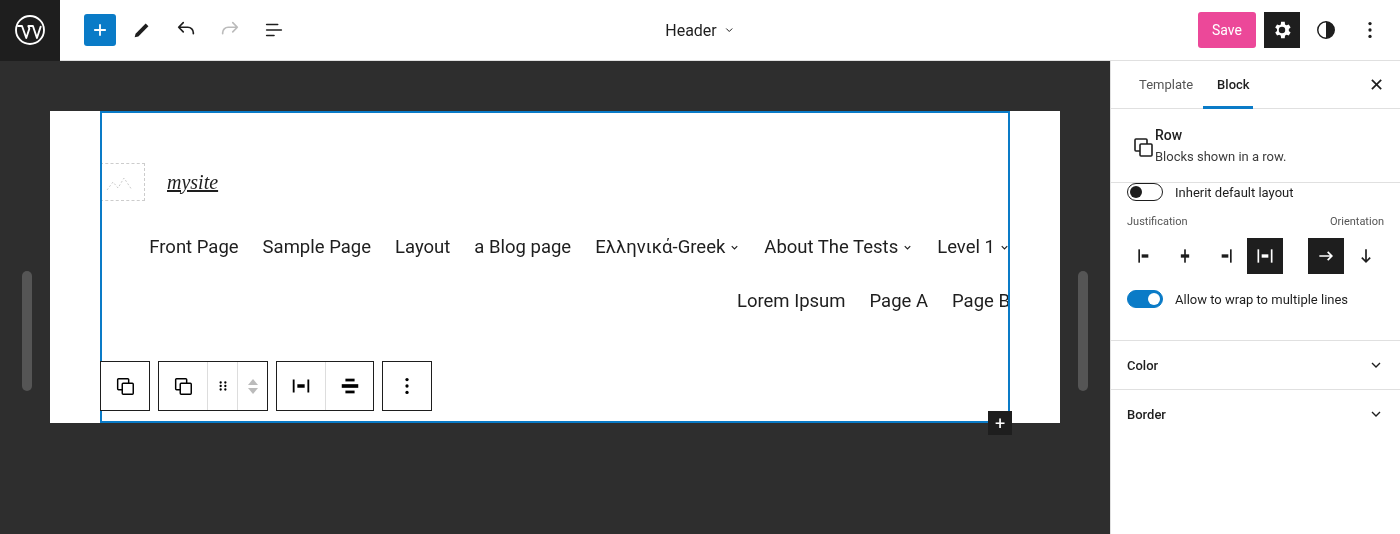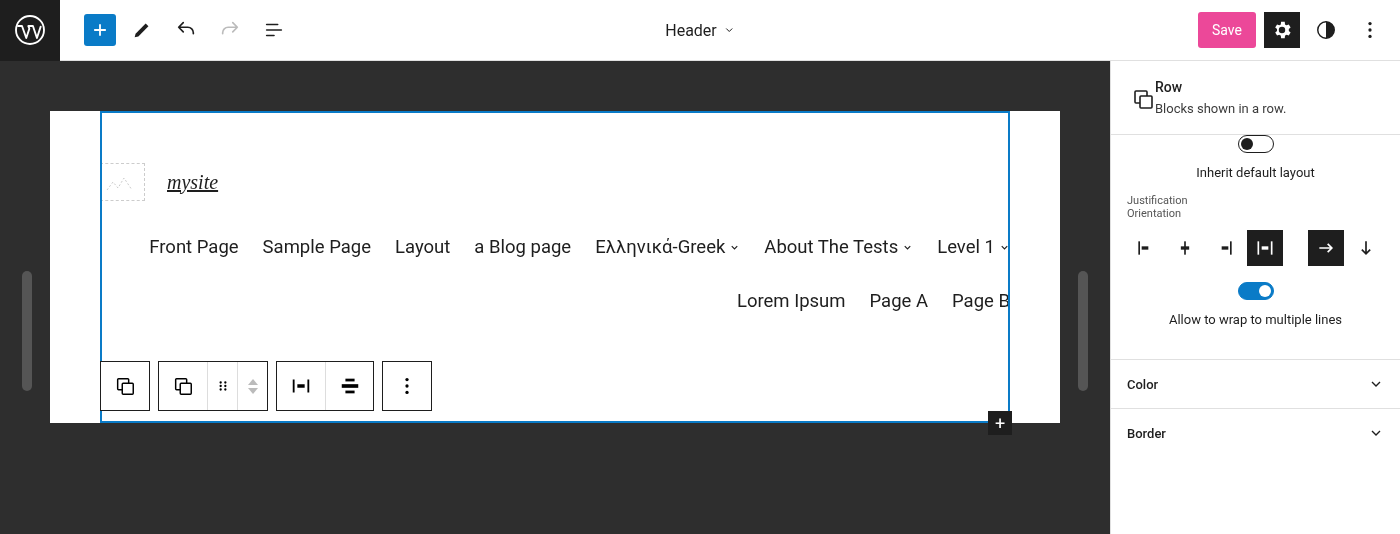--- a/index.html
+++ b/index.html
@@ -54,28 +54,28 @@
 .tab-close { margin-left:auto; cursor:pointer; font-size:18px; color:#1e1e1e; }
 
 .block-info { display:flex; align-items:center; padding:18px 20px; }
 .block-icon { width:24px; height:24px; color:#1e1e1e; display:flex; align-items:center; justify-content:center; margin-top:2px; }
 .block-text .bname { font-size:14px; font-weight:500; margin-bottom:6px; }
 .block-text .bdesc { font-size:13px; color:#3c3c3c; }
 
 .panel { border-top:1px solid #e0e0e0; }
 .panel-head { display:flex; align-items:center; justify-content:space-between; padding:16px 16px; cursor:pointer; font-weight:500; }
 .panel-body { padding:0 16px 18px; }
-.row-setting { display:flex; align-items:center; gap:12px; margin-bottom:14px;flex-direction:column; }
+.row-setting { display:flex; align-items:center; gap:12px; margin-bottom:14px; }
 
 .pill-toggle { width:36px; height:18px; border:1px solid #1e1e1e; border-radius:10px; position:relative; cursor:pointer; }
 .pill-toggle::after { content:''; position:absolute; top:2px; left:2px; width:12px; height:12px; border-radius:50%; background:#1e1e1e; }
 .pill-toggle.on { border-color:#0a7bc7; background:#0a7bc7; }
 .pill-toggle.on::after { left:auto; right:2px; background:#fff; }
 
-.subhead-row { display:flex; justify-content:space-between; font-size:11px; color:#555; margin:6px 0 10px;flex-direction:column; }
+.subhead-row { display:flex; justify-content:space-between; font-size:11px; color:#555; margin:6px 0 10px; }
 .btn-row { display:flex; gap:4px; }
 .sq-btn { width:36px; height:36px; display:flex; align-items:center; justify-content:center; cursor:pointer; }
 .sq-btn.active { background:#1e1e1e; color:#fff; }
 
 svg { display:block; }
 </style>
 </head>
 <body>
 
 <div class="topbar">
@@ -238,20 +238,26 @@
               </svg>
           </div>
         </div>
       </div>
 
       <div class="add-corner">+</div>
     </div>
   </div>
 
   <div class="sidebar">
+    <div class="tabs">
+      <div class="tab">Template</div>
+      <div class="tab active">Block</div>
+      <div class="tab-underline"></div>
+      <div class="tab-close">✕</div>
+    </div>
 
     <div class="block-info">
       <div class="block-icon">
         <svg width="24" height="24" viewBox="0 0 24 24" stroke="currentColor" stroke-width="1.6" fill="none">
             <rect x="4" y="4" width="12" height="12" rx="1"></rect>
             <rect x="9" y="9" width="12" height="12" rx="1" fill="#fff"></rect>
           </svg>
       </div>
       <div class="block-text">
         <div class="bname">Row</div>

